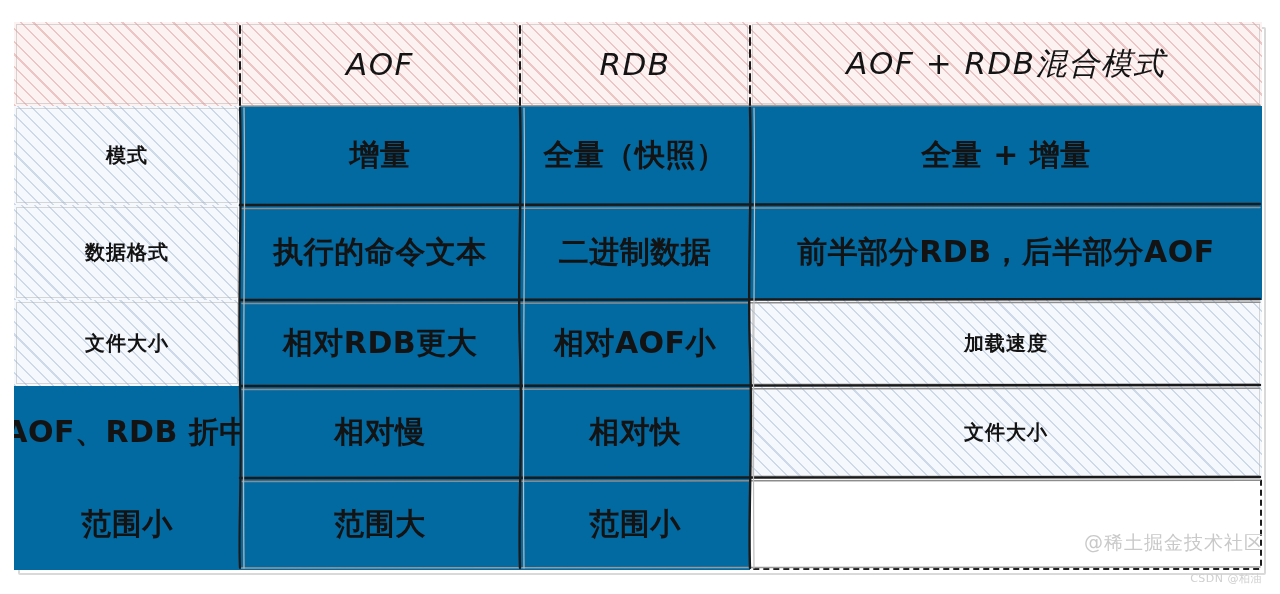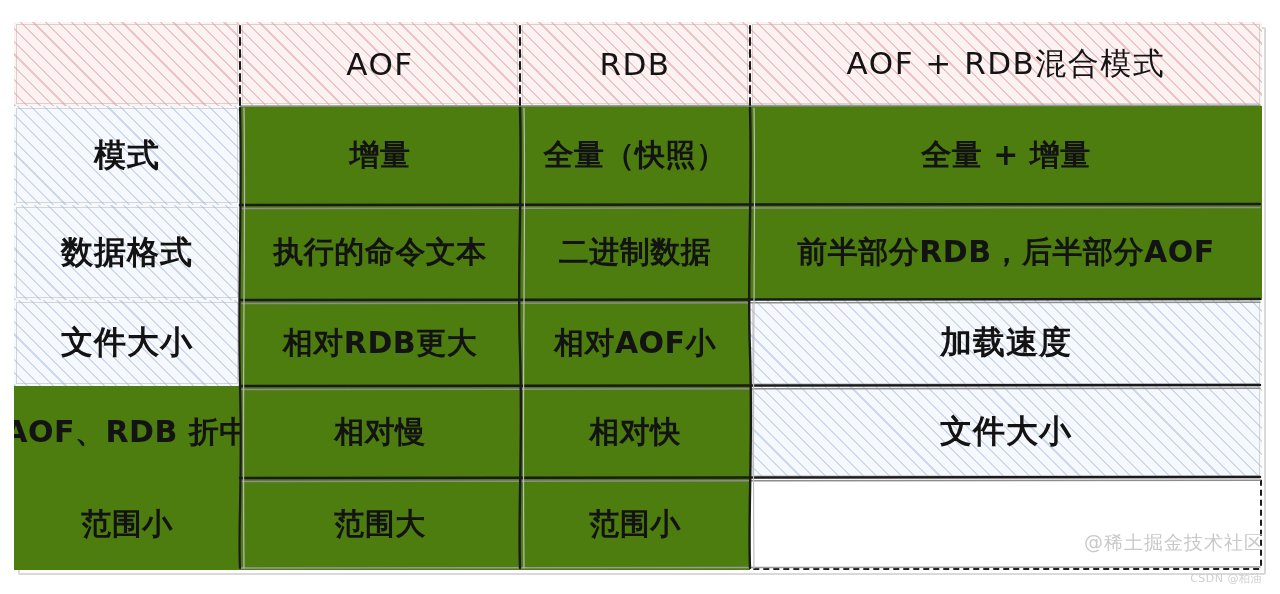--- a/index.html
+++ b/index.html
@@ -70,32 +70,33 @@
   
   .hatch-pink{
     background-color:#fdf2f2;
     background-image:repeating-linear-gradient(
       45deg,
       rgba(224,160,160,.55) 0px,
       rgba(224,160,160,.55) 1.6px,
       rgba(255,255,255,0) 1.6px,
       rgba(255,255,255,0) 9px
     );
+    font-style:italic;
   }
   .hatch-blue{
     background-color:#f5f8fc;
     background-image:repeating-linear-gradient(
       45deg,
       rgba(150,175,205,.42) 0px,
       rgba(150,175,205,.42) 1.5px,
       rgba(255,255,255,0) 1.5px,
       rgba(255,255,255,0) 9px
     );
   }
-  .plain{background:#4d7c0f;}
+  .plain{background:#0369a1;}
 
   
   .hatch-pink::after,
   .hatch-blue::after{
     content:"";
     position:absolute;
     left:2px; top:2px; right:2px; bottom:2px;
     border:1px solid rgba(170,170,170,.45);
     pointer-events:none;
   }
@@ -111,21 +112,21 @@
   
   .body-text{
     font-size:30px;
     font-weight:600;
     letter-spacing:.5px;
     font-family:"DejaVu Sans","Liberation Sans",sans-serif;
     color:#131313;
     white-space:nowrap;
   }
   .label-text{
-    font-size:32px;
+    font-size:20px;
     font-weight:600;
     letter-spacing:1px;
     font-family:Liberation Mono, monospace;
     color:#131313;
     white-space:nowrap;
   }
 
   
   #strokes{
     position:absolute;

